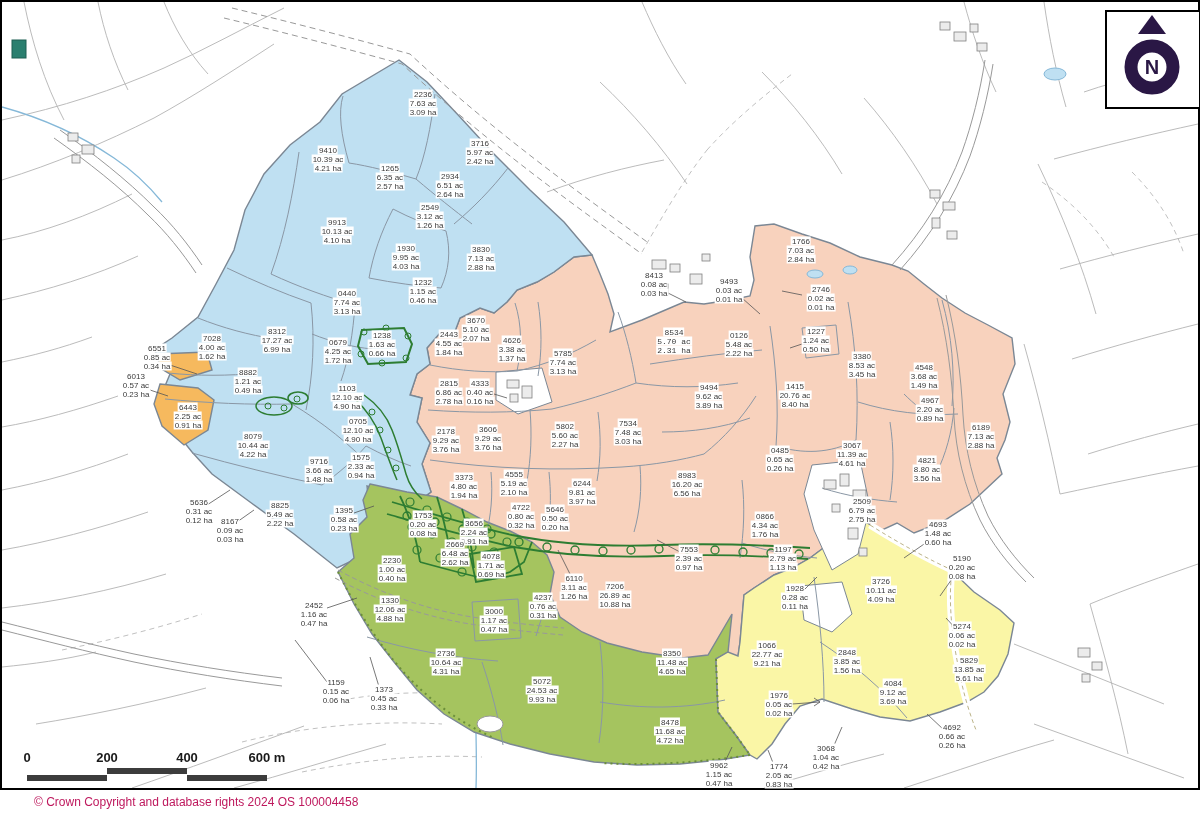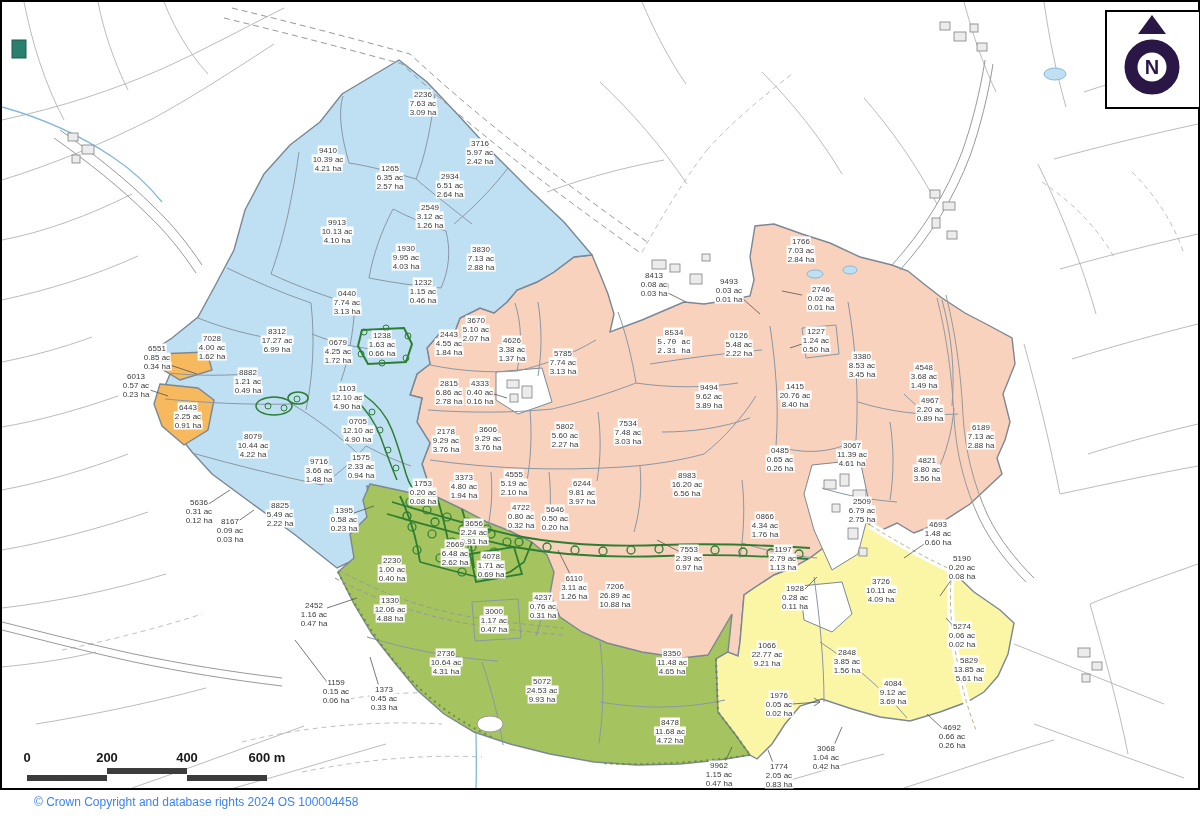--- a/index.html
+++ b/index.html
@@ -10,21 +10,21 @@
   .plabel{position:absolute;transform:translate(-50%,-50%);text-align:center;
           font-size:8px;line-height:9px;color:#3a3a3a;white-space:nowrap;}
   .plabel span{background:#fff;padding:0 1px;display:inline-block;}
   
   #scalebar{position:absolute;left:25px;top:748px;width:280px;height:36px;}
   #scalebar .tick{position:absolute;top:0;transform:translateX(-50%);font-size:13px;font-weight:bold;color:#1a1a1a;}
   #scalebar .bar{position:absolute;height:6px;background:#3c3c3c;}
   
   #north-box{position:absolute;left:1103px;top:8px;width:92px;height:95px;background:#fff;border:2px solid #000;}
   
-  #copyright{position:absolute;left:34px;top:795px;font-size:12px;color:#3b82f6;}
+  #copyright{position:absolute;left:34px;top:795px;font-size:12px;color:#be185d;}
 </style>
 </head>
 <body>
 
 <div id="stage">
   <div id="map-frame">
 
     <svg id="basemap" width="1196" height="786" viewBox="0 0 1196 786">
 
       <g stroke="#b3b3b3" stroke-width="0.9" fill="none">
@@ -695,21 +695,21 @@
         <div class="plabel" style="left: 613px; top: 593px;">
           <div><span>7206</span></div>
           <div><span>26.89 ac</span></div>
           <div><span>10.88 ha</span></div>
         </div>
         <div class="plabel" style="left: 687px; top: 556px;">
           <div><span>7553</span></div>
           <div><span>2.39 ac</span></div>
           <div><span>0.97 ha</span></div>
         </div>
-        <div class="plabel" style="left: 421px; top: 490px;">
+        <div class="plabel" style="left: 421px; top: 522px;">
           <div><span>1753</span></div>
           <div><span>0.20 ac</span></div>
           <div><span>0.08 ha</span></div>
         </div>
         <div class="plabel" style="left: 472px; top: 530px;">
           <div><span>3656</span></div>
           <div><span>2.24 ac</span></div>
           <div><span>0.91 ha</span></div>
         </div>
         <div class="plabel" style="left: 453px; top: 551px;">

